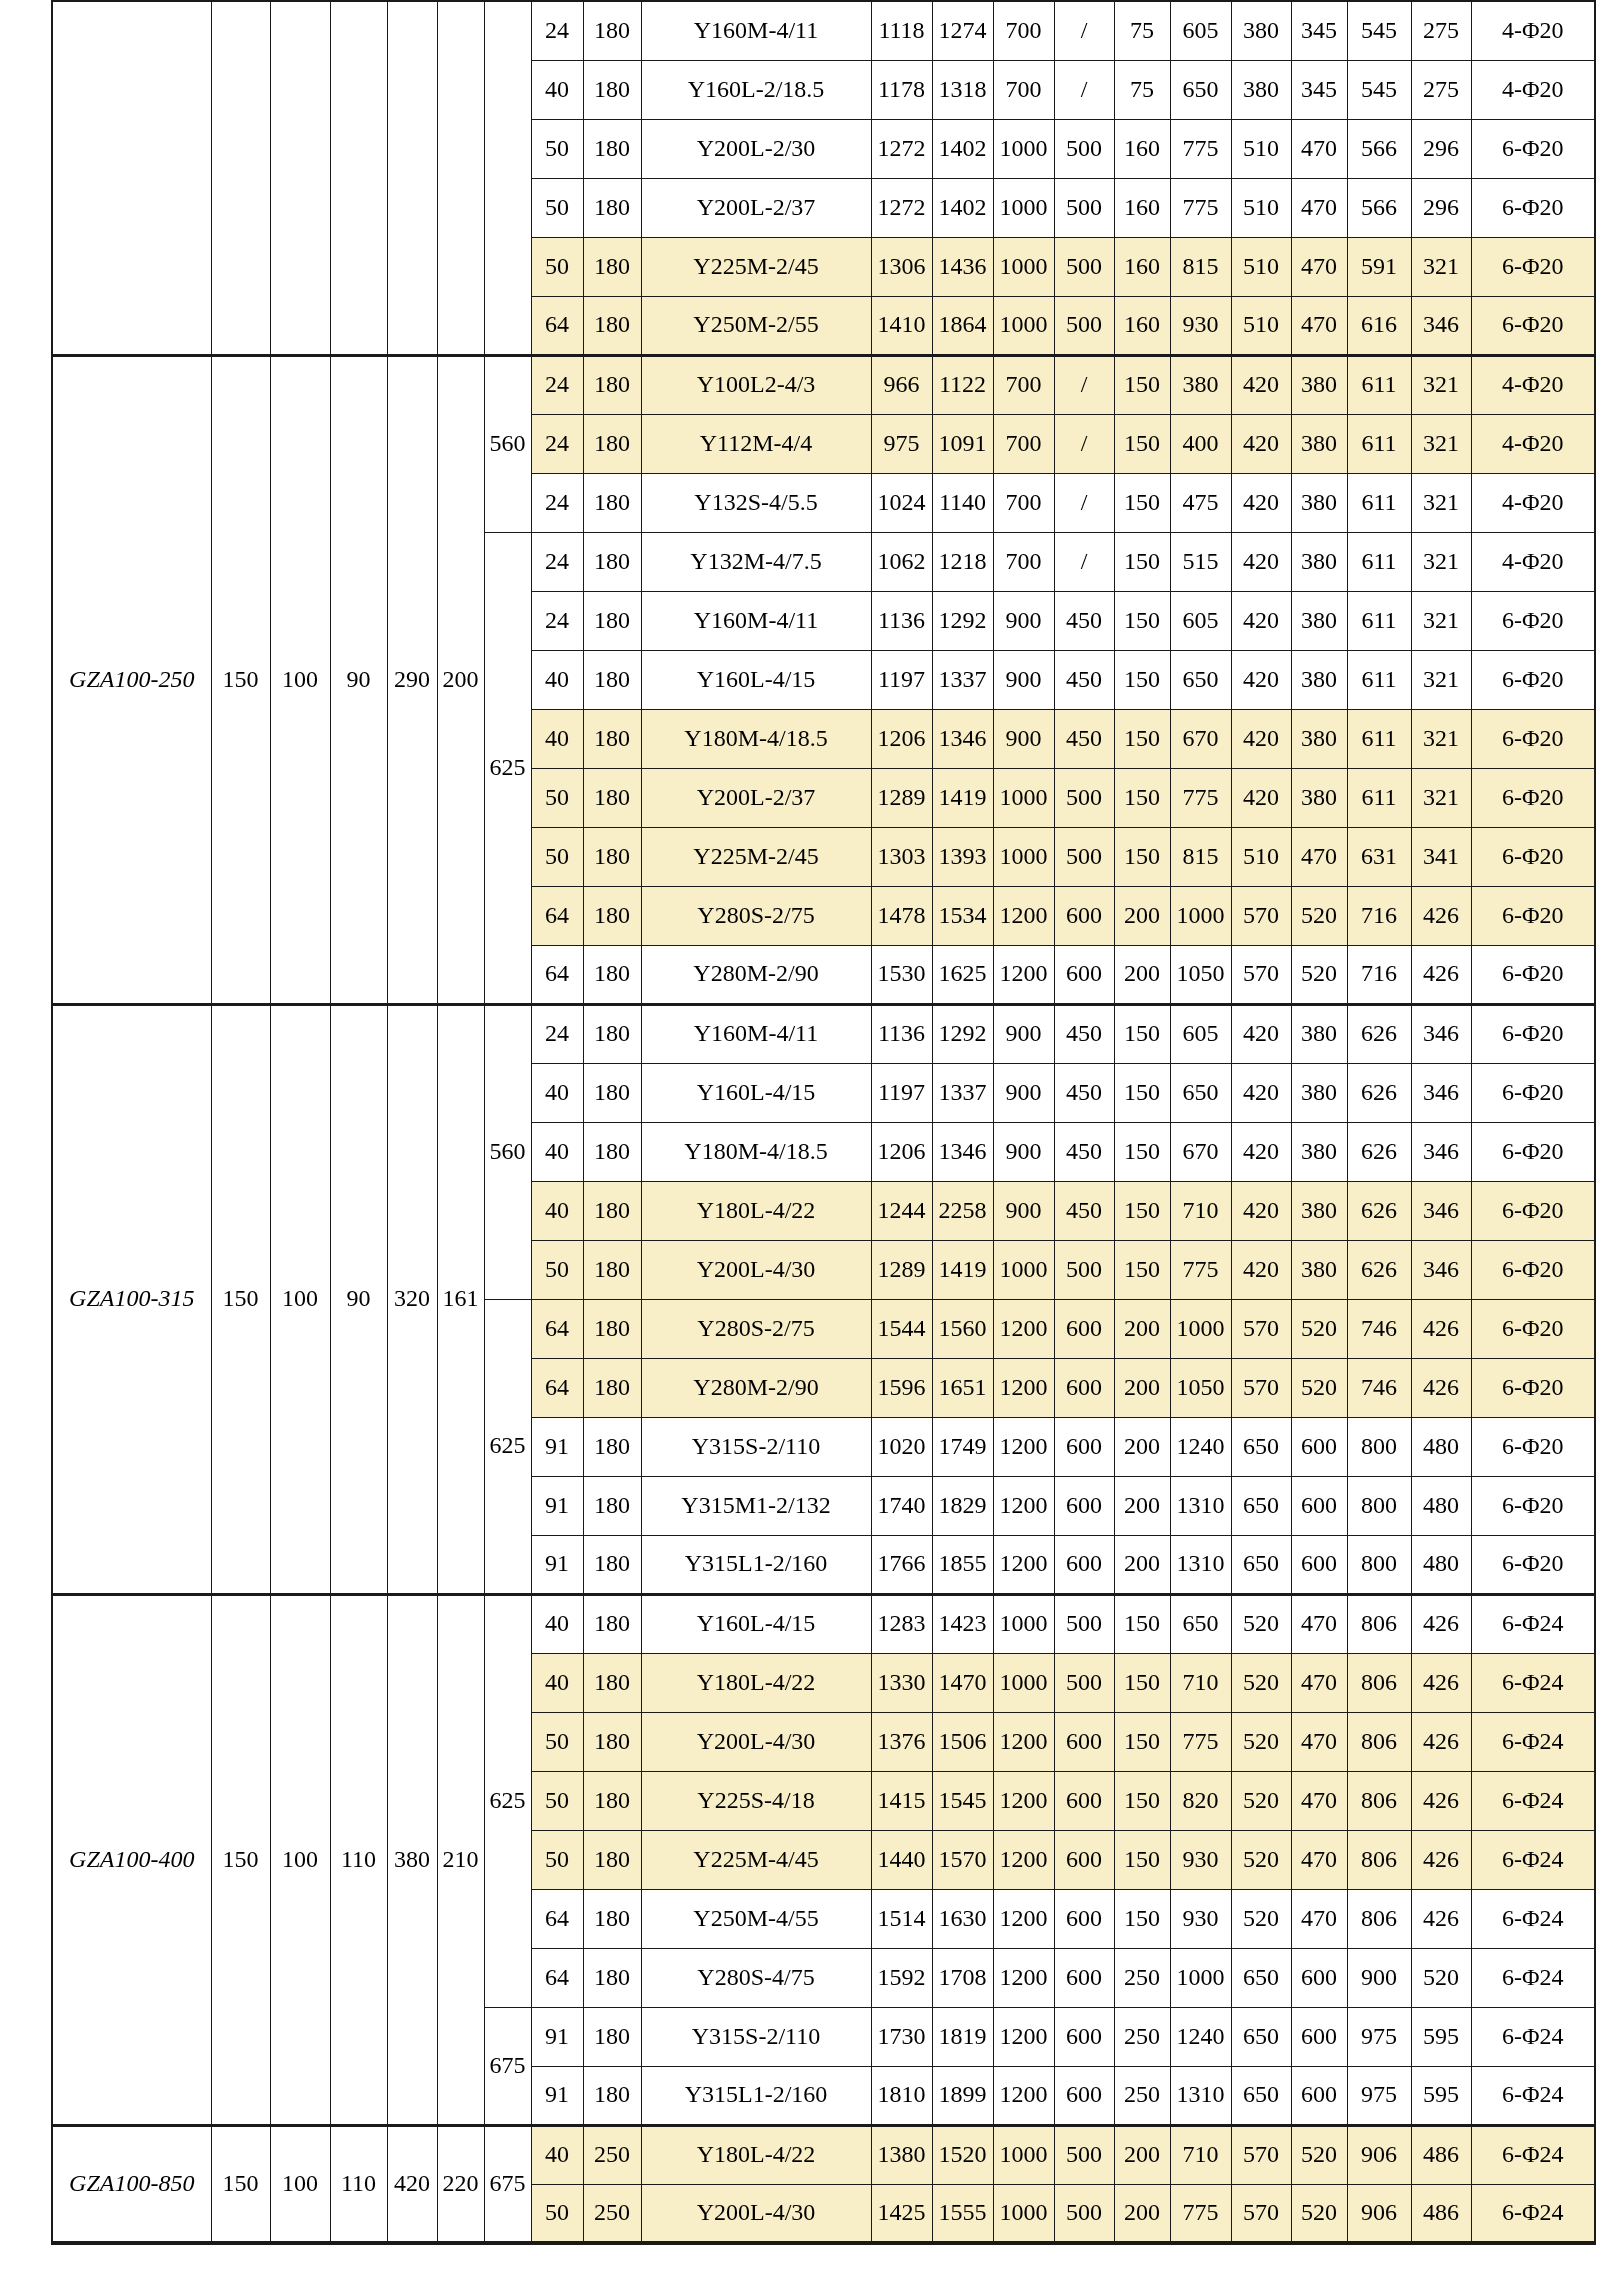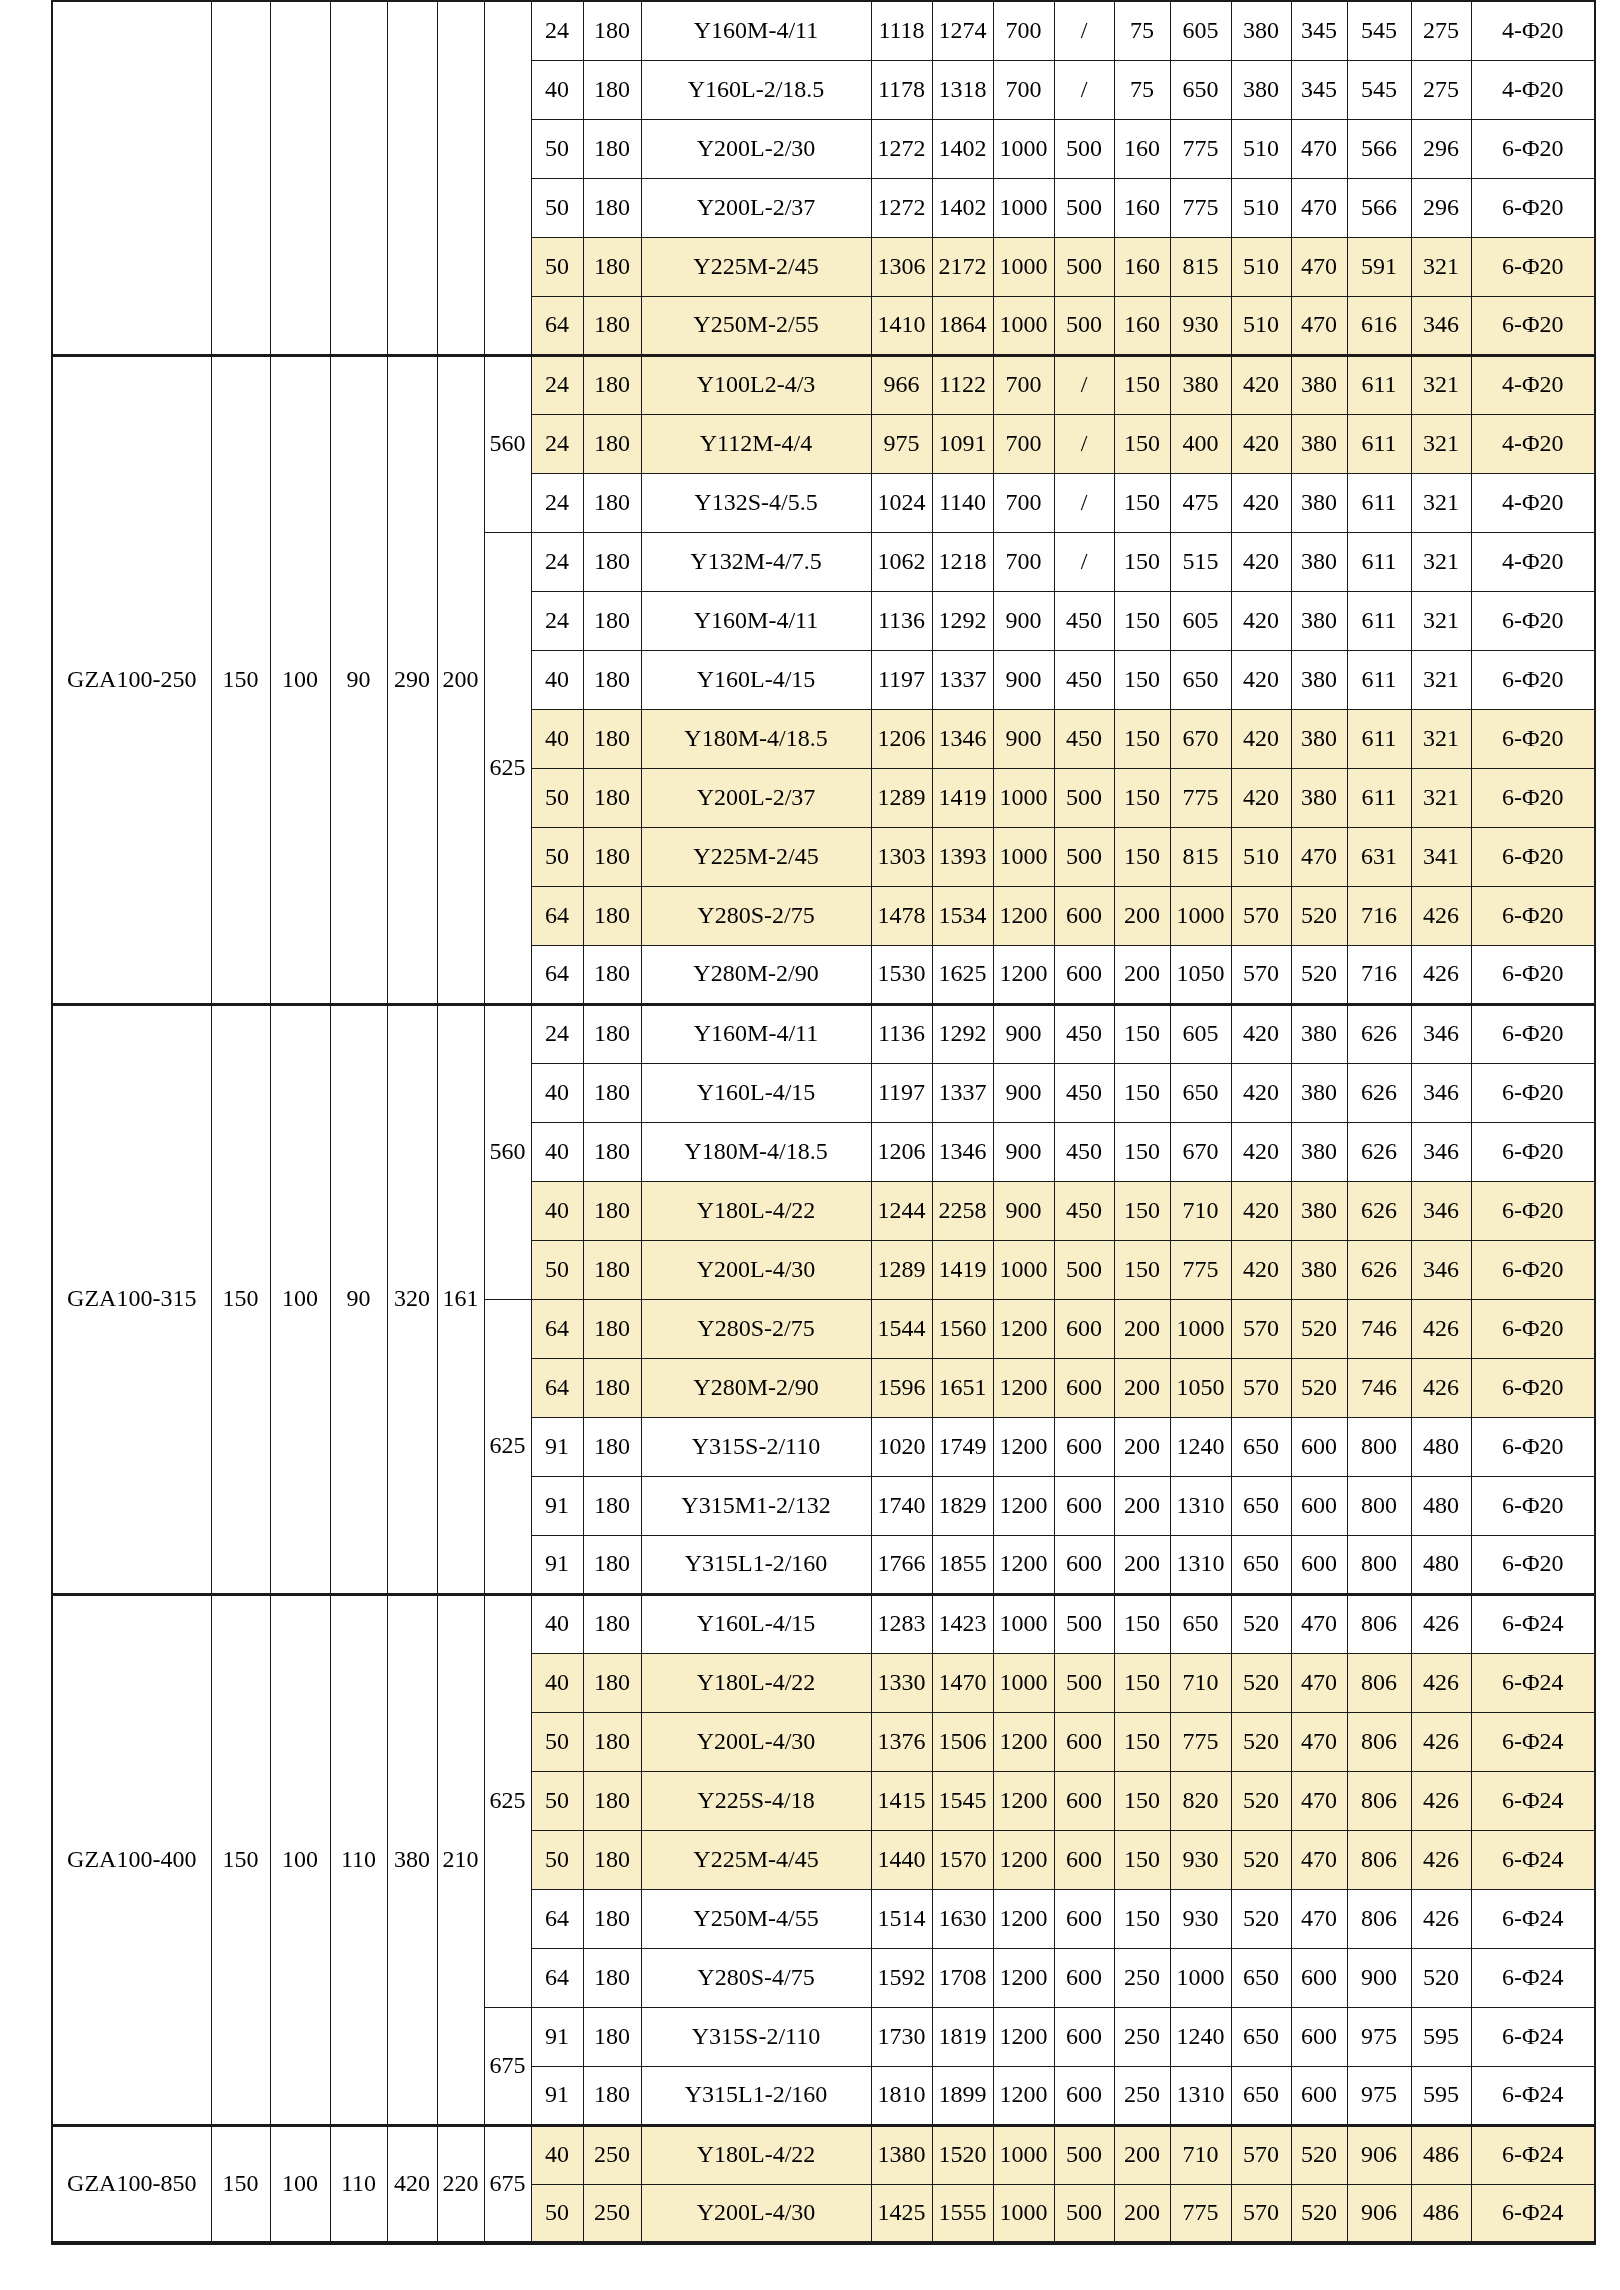--- a/index.html
+++ b/index.html
@@ -30,21 +30,21 @@
     vertical-align: middle;
     padding: 0;
     font-size: 24px;
     line-height: 1.05;
     white-space: nowrap;
     overflow: hidden;
     background: #ffffff;
   }
   table.spec tr.section-start td { border-top: 3.6px solid var(--line, #1a1a1a); }
   table.spec td.hl { background: var(--beige, #f8eec7); }
-  table.spec td.model { font-size: 24px; }
+  table.spec td.model { font-size: 24px; font-style: italic; }
 </style>
 </head>
 <body>
 
 <div class="canvas">
   <table class="spec">
     <colgroup>
       <col style="width:159px">
         <col style="width:59px">
         <col style="width:60px">
@@ -137,21 +137,21 @@
           <td class="c10">470</td>
           <td class="c11">566</td>
           <td class="c12">296</td>
           <td class="c13">6-Φ20</td>
         </tr>
         <tr>
           <td class="c0 hl">50</td>
           <td class="c1 hl">180</td>
           <td class="c2 hl">Y225M-2/45</td>
           <td class="c3 hl">1306</td>
-          <td class="c4 hl">2172</td>
+          <td class="c4 hl">1436</td>
           <td class="c5 hl">1000</td>
           <td class="c6 hl">500</td>
           <td class="c7 hl">160</td>
           <td class="c8 hl">815</td>
           <td class="c9 hl">510</td>
           <td class="c10 hl">470</td>
           <td class="c11 hl">591</td>
           <td class="c12 hl">321</td>
           <td class="c13 hl">6-Φ20</td>
         </tr>

